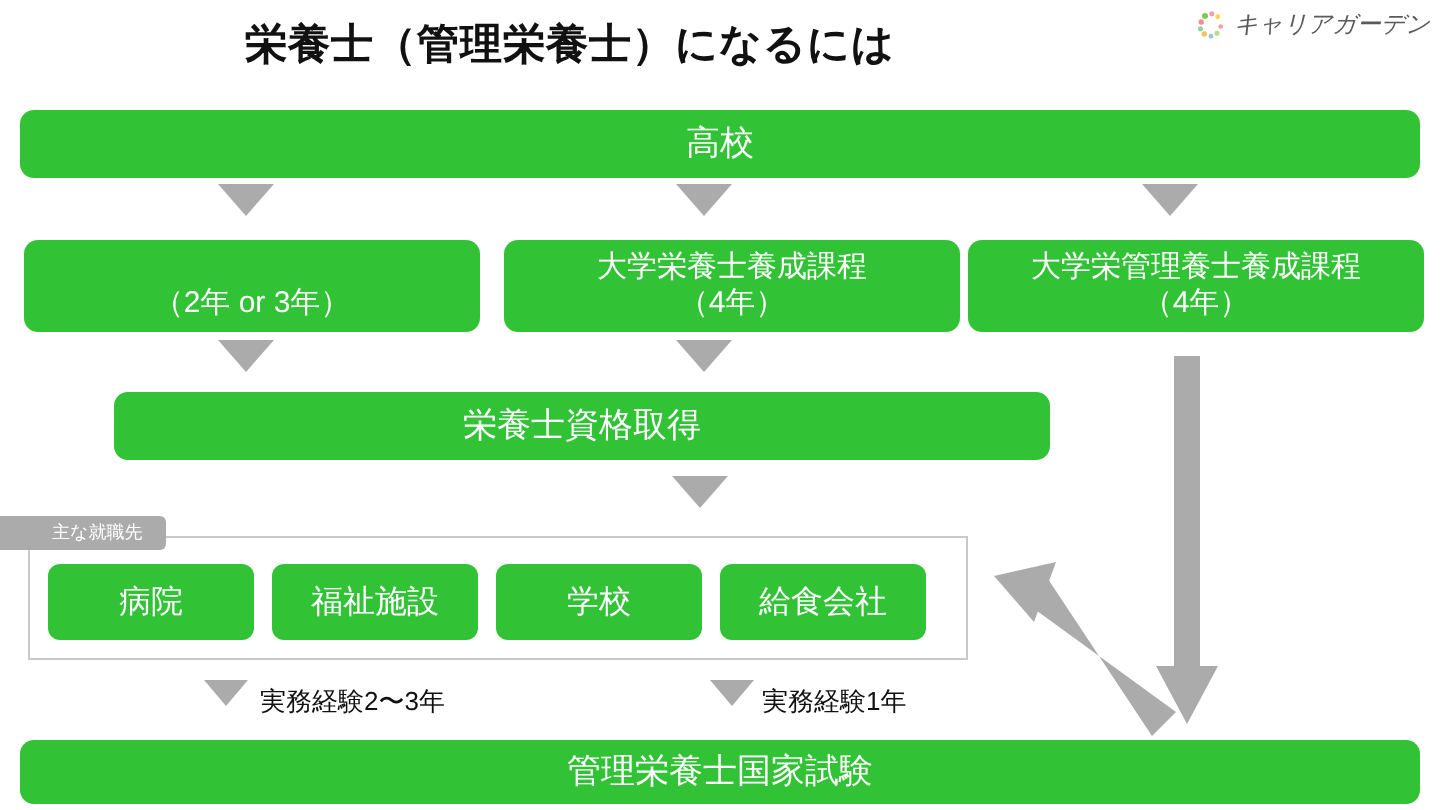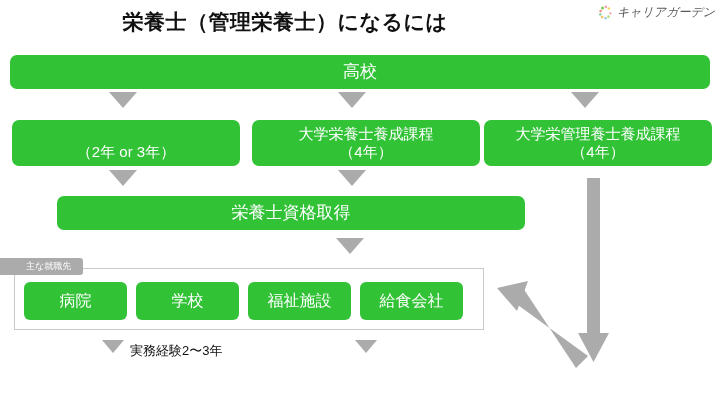--- a/index.html
+++ b/index.html
@@ -238,43 +238,47 @@
 
   <div class="tri" id="tri-qual"></div>
 
   <div id="employment-panel"></div>
   <div id="employment-label">主な就職先</div>
 
   <div class="employment-boxes">
     <div class="ebox w-hospital">
       <span>病院</span>
     </div>
+    <div class="ebox w-welfare">
+      <span>福祉施設</span>
+    </div>
     <div class="ebox w-school">
       <span>学校</span>
     </div>
-    <div class="ebox w-welfare">
-      <span>福祉施設</span>
-    </div>
     <div class="ebox w-catering">
       <span>給食会社</span>
     </div>
   </div>
 
   <div class="tri small" id="tri-exp-1"></div>
   <div class="exp-label" id="exp-label-1">実務経験2〜3年</div>
 
   <div class="tri small" id="tri-exp-2"></div>
+  <div class="exp-label" id="exp-label-2">実務経験1年</div>
 
   <svg id="arrow-layer" viewBox="0 0 720 405">
 
     <g>
       <rect x="587" y="178" width="13" height="160" fill="#ababab"></rect>
       <polygon points="578,333 609,333 593.5,362" fill="#ababab"></polygon>
     </g>
 
     <g>
       <polygon points="576,368 588,356 511,300 523,288" fill="#ababab"></polygon>
       <polygon points="497,288 528,281 517,311" fill="#ababab"></polygon>
     </g>
   </svg>
 
+  <div class="gbox" id="box-exam">
+    <span>管理栄養士国家試験</span>
+  </div>
 
 </div>
 
 </body></html>

